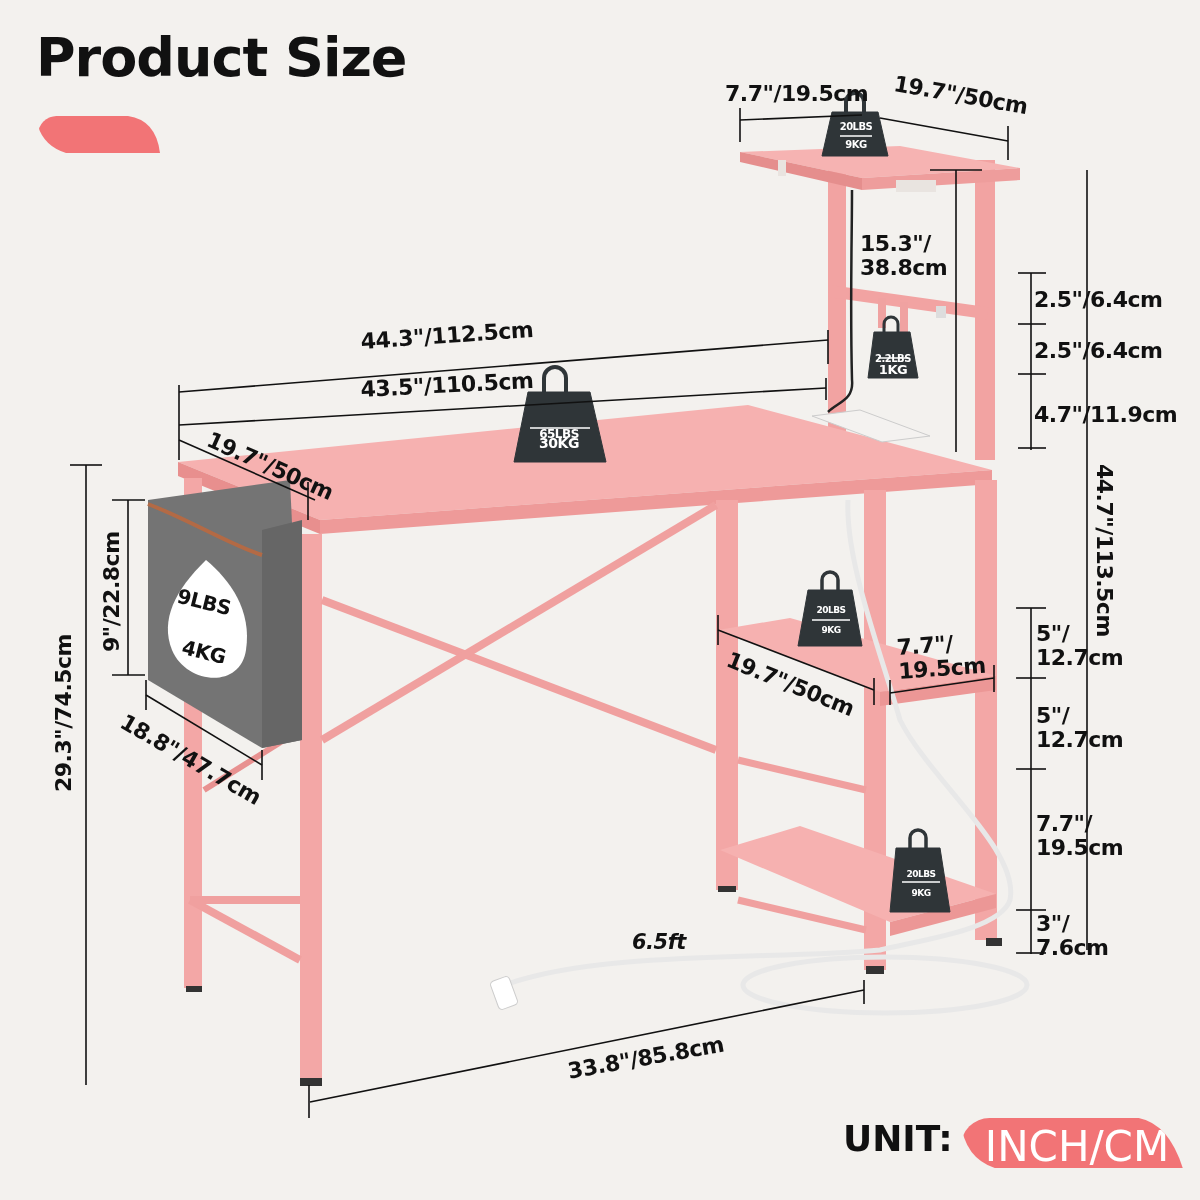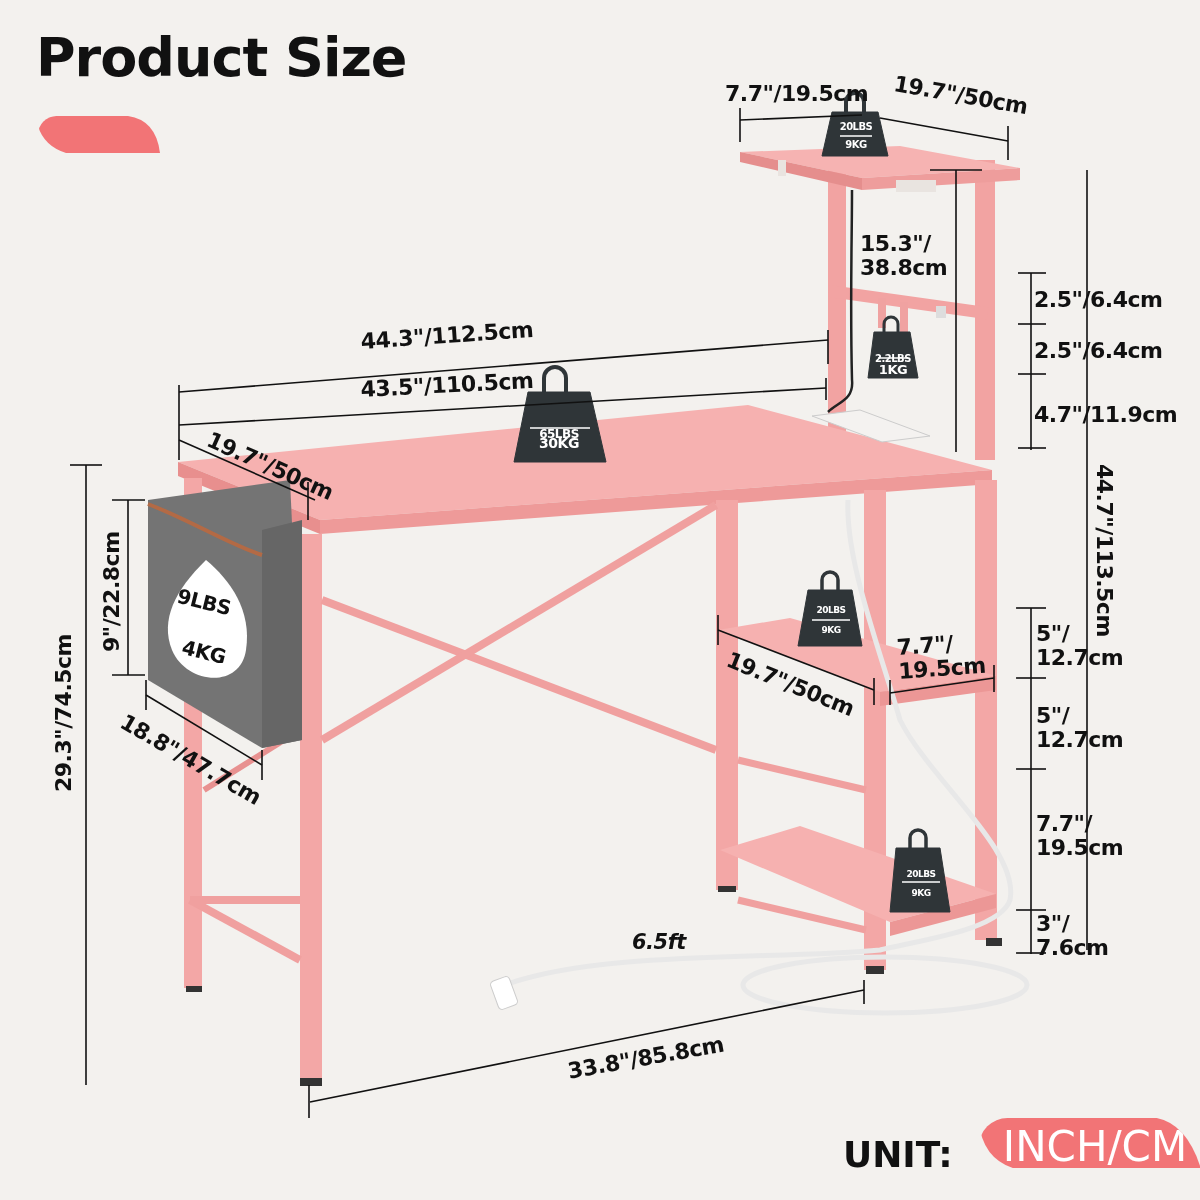--- a/index.html
+++ b/index.html
@@ -5,21 +5,21 @@
   html, body { margin:0; padding:0; }
   body { width:1200px; height:1200px; background:#f3f1ee; position:relative; overflow:hidden;
          font-family:"DejaVu Sans", sans-serif; color:#111; }
   .title { position:absolute; left:36px; top:26px; font-size:54px; font-weight:bold; letter-spacing:-1px;text-align:center; }
   .accent-bar { position:absolute; left:38px; top:116px; width:122px; height:37px; background:#f27476;
                 border-radius:32px 0 0 32px; transform:skewX(0deg); clip-path:path('M18 0 H90 Q118 4 122 37 H28 Q6 30 0 10 Q4 0 18 0 Z'); }
   svg.art { position:absolute; left:0; top:0; }
   .lbl { position:absolute; font-weight:bold; font-size:22px; white-space:nowrap; line-height:1.1; letter-spacing:-0.5px; }
   .lbl.sm { font-size:21px;font-style:italic; }
   .w-text { position:absolute; color:#fff; font-weight:bold; text-align:center; line-height:1; letter-spacing:-0.5px; }
-  .unit { position:absolute; left:843px; top:1118px; display:flex; align-items:flex-end;gap:18px; }
+  .unit { position:absolute; left:843px; top:1118px; display:flex; align-items:flex-start; }
   .unit-label { font-size:36px; font-weight:bold; margin-right:8px; }
   .unit-badge { background:#f27476; color:#fff; font-size:42px; padding:4px 42px 4px 24px;
                 border-radius:30px 40px 0 30px; clip-path:path('M14 0 H178 Q208 6 222 50 H34 Q4 40 0 4 Z'); width:156px; }
 </style>
 </head>
 <body>
 
 <div class="title">Product Size</div>
 <div class="accent-bar"></div>
 

